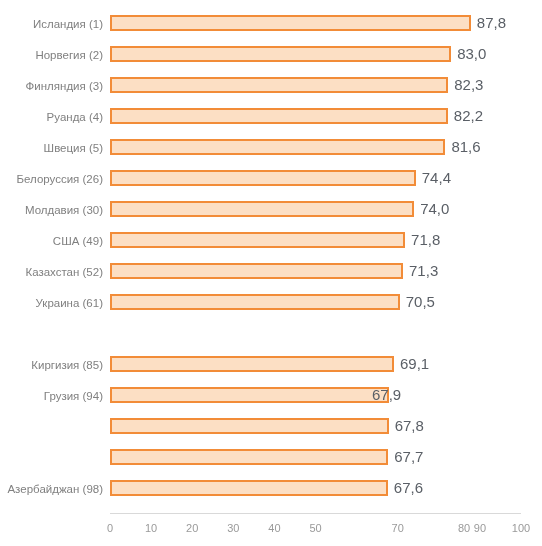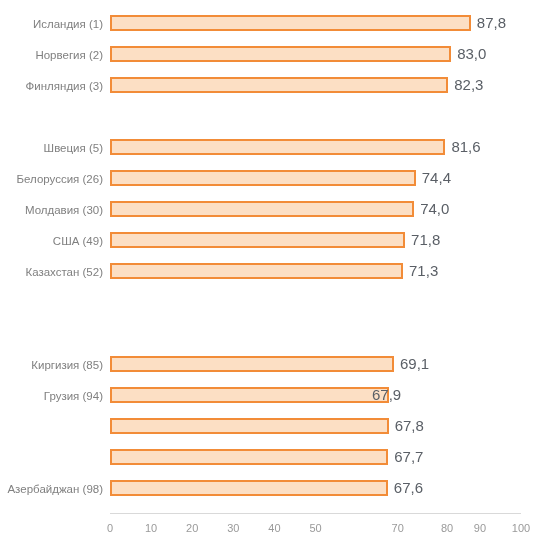--- a/index.html
+++ b/index.html
@@ -101,20 +101,27 @@
         </div>
         <div class="bar-value" style="left: 457.13px;">83,0</div>
       </div>
       <div class="bar-row" style="top: 70px;">
         <div class="cat-label">Финляндия (3)</div>
         <div class="bar-track" style="width: 338.253px;">
           <div class="bar-fill" style="width: 338.253px; background: rgb(252, 223, 196); border-color: rgb(242, 140, 56);"></div>
         </div>
         <div class="bar-value" style="left: 454.253px;">82,3</div>
       </div>
+      <div class="bar-row" style="top: 101px;">
+        <div class="cat-label">Руанда (4)</div>
+        <div class="bar-track" style="width: 337.842px;">
+          <div class="bar-fill" style="width: 337.842px; background: rgb(252, 223, 196); border-color: rgb(242, 140, 56);"></div>
+        </div>
+        <div class="bar-value" style="left: 453.842px;">82,2</div>
+      </div>
       <div class="bar-row" style="top: 132px;">
         <div class="cat-label">Швеция (5)</div>
         <div class="bar-track" style="width: 335.376px;">
           <div class="bar-fill" style="width: 335.376px; background: rgb(252, 223, 196); border-color: rgb(242, 140, 56);"></div>
         </div>
         <div class="bar-value" style="left: 451.376px;">81,6</div>
       </div>
       <div class="bar-row" style="top: 163px;">
         <div class="cat-label">Белоруссия (26)</div>
         <div class="bar-track" style="width: 305.784px;">
@@ -135,20 +142,27 @@
           <div class="bar-fill" style="width: 295.098px; background: rgb(252, 223, 196); border-color: rgb(242, 140, 56);"></div>
         </div>
         <div class="bar-value" style="left: 411.098px;">71,8</div>
       </div>
       <div class="bar-row" style="top: 256px;">
         <div class="cat-label">Казахстан (52)</div>
         <div class="bar-track" style="width: 293.043px;">
           <div class="bar-fill" style="width: 293.043px; background: rgb(252, 223, 196); border-color: rgb(242, 140, 56);"></div>
         </div>
         <div class="bar-value" style="left: 409.043px;">71,3</div>
+      </div>
+      <div class="bar-row" style="top: 287px;">
+        <div class="cat-label">Украина (61)</div>
+        <div class="bar-track" style="width: 289.755px;">
+          <div class="bar-fill" style="width: 289.755px; background: rgb(252, 223, 196); border-color: rgb(242, 140, 56);"></div>
+        </div>
+        <div class="bar-value" style="left: 405.755px;">70,5</div>
       </div>
       <div class="bar-row" style="top: 349px;">
         <div class="cat-label">Киргизия (85)</div>
         <div class="bar-track" style="width: 284.001px;">
           <div class="bar-fill" style="width: 284.001px; background: rgb(252, 223, 196); border-color: rgb(242, 140, 56);"></div>
         </div>
         <div class="bar-value" style="left: 400.001px;">69,1</div>
       </div>
       <div class="bar-row" style="top: 380px;">
         <div class="cat-label">Грузия (94)</div>
@@ -182,18 +196,18 @@
 
   <div id="tick-container">
       <div class="tick-label" style="left: 110px;">0</div>
       <div class="tick-label" style="left: 151.1px;">10</div>
       <div class="tick-label" style="left: 192.2px;">20</div>
       <div class="tick-label" style="left: 233.3px;">30</div>
       <div class="tick-label" style="left: 274.4px;">40</div>
       <div class="tick-label" style="left: 315.5px;">50</div>
       <div class="tick-label" style="left: 344px; margin-top: 24px;">60</div>
       <div class="tick-label" style="left: 397.7px;">70</div>
-      <div class="tick-label" style="left: 447px;">80</div>
+      <div class="tick-label" style="left: 464px;">80</div>
       <div class="tick-label" style="left: 479.9px;">90</div>
       <div class="tick-label" style="left: 521px;">100</div>
     </div>
 
 </div>
 
 </body></html>

